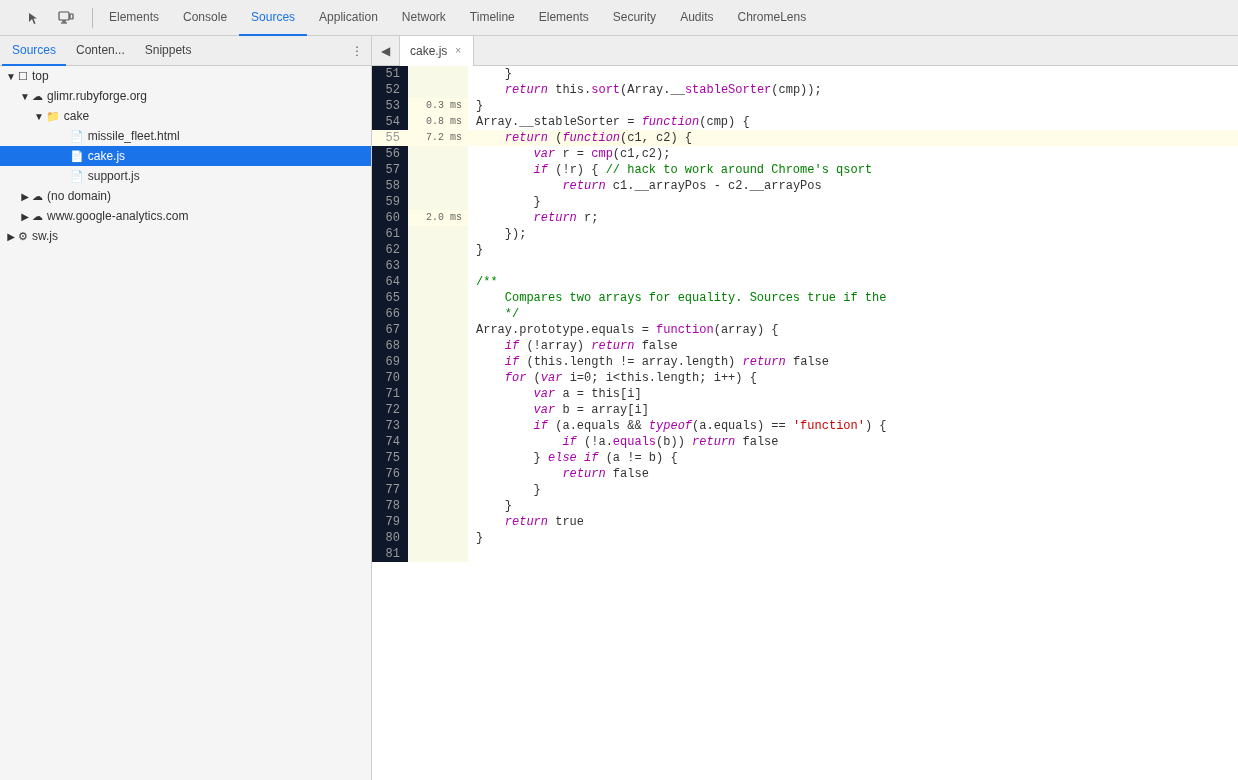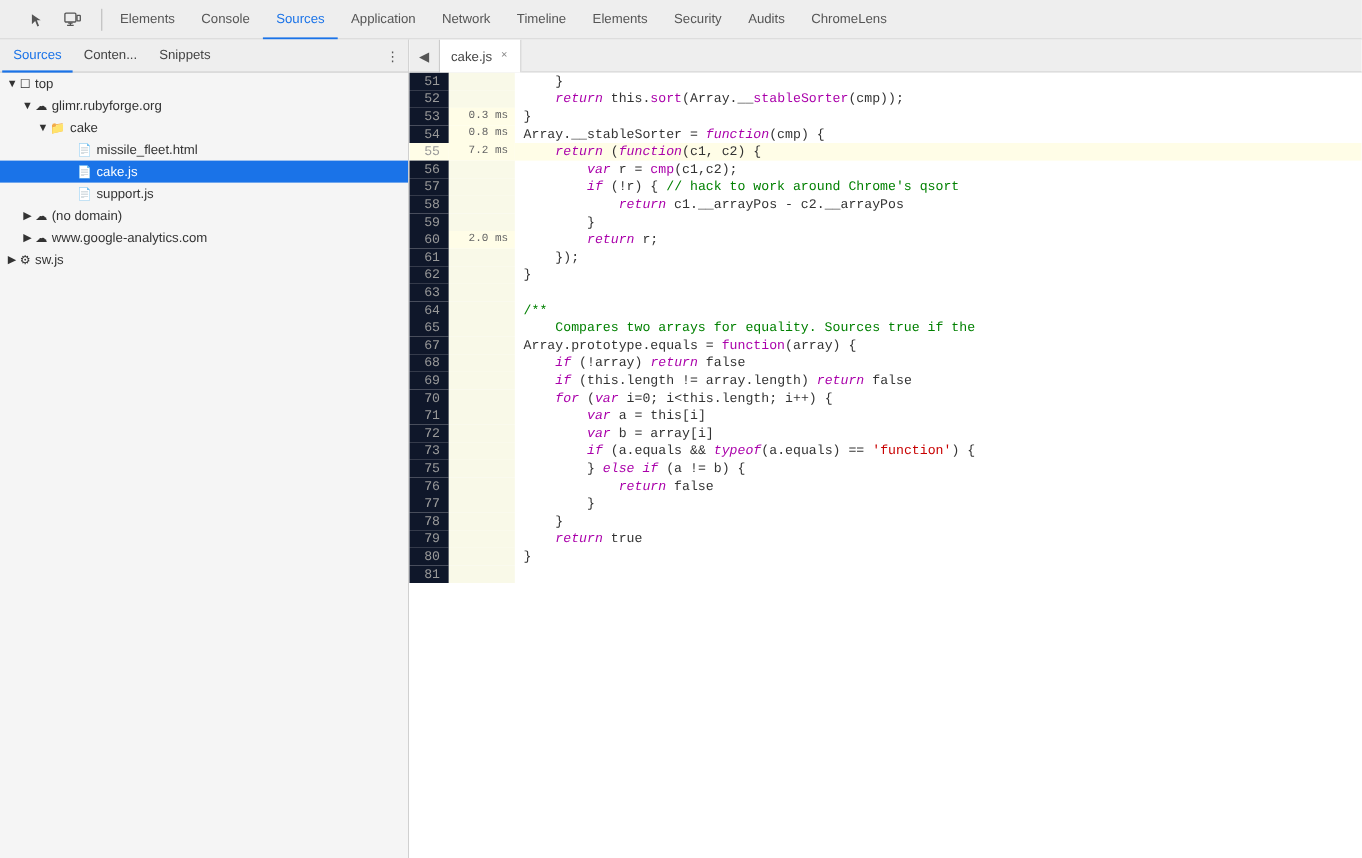--- a/index.html
+++ b/index.html
@@ -435,20 +435,25 @@
             <td class="line-timing"></td>
             <td class="code-content"><span class="cmt">/**</span></td>
           </tr>
 
           <tr>
             <td class="line-number">65</td>
             <td class="line-timing"></td>
             <td class="code-content"><span class="cmt">    Compares two arrays for equality. Sources true if the</span></td>
           </tr>
 
+          <tr>
+            <td class="line-number">66</td>
+            <td class="line-timing"></td>
+            <td class="code-content"><span class="cmt">    */</span></td>
+          </tr>
 
           <tr>
             <td class="line-number">67</td>
             <td class="line-timing"></td>
             <td class="code-content"><span class="plain">Array</span><span class="punc">.</span><span class="plain">prototype</span><span class="punc">.</span><span class="plain">equals</span><span class="punc"> = </span><span class="fn" style="color:#aa00aa;">function</span><span class="punc">(</span><span class="plain">array</span><span class="punc">) {</span></td>
           </tr>
 
           <tr>
             <td class="line-number">68</td>
             <td class="line-timing"></td>
@@ -478,20 +483,25 @@
             <td class="line-timing"></td>
             <td class="code-content"><span class="kw">        var </span><span class="plain">b</span><span class="punc"> = </span><span class="plain">array</span><span class="punc">[</span><span class="plain">i</span><span class="punc">]</span></td>
           </tr>
 
           <tr>
             <td class="line-number">73</td>
             <td class="line-timing"></td>
             <td class="code-content"><span class="kw">        if </span><span class="punc">(</span><span class="plain">a</span><span class="punc">.</span><span class="plain">equals</span><span class="punc"> &amp;&amp; </span><span class="kw">typeof</span><span class="punc">(</span><span class="plain">a</span><span class="punc">.</span><span class="plain">equals</span><span class="punc">) == </span><span class="str">'function'</span><span class="punc">) {</span></td>
           </tr>
 
+          <tr>
+            <td class="line-number">74</td>
+            <td class="line-timing"></td>
+            <td class="code-content"><span class="kw">            if </span><span class="punc">(!</span><span class="plain">a</span><span class="punc">.</span><span class="fn">equals</span><span class="punc">(</span><span class="plain">b</span><span class="punc">)) </span><span class="kw">return </span><span class="plain">false</span></td>
+          </tr>
 
           <tr>
             <td class="line-number">75</td>
             <td class="line-timing"></td>
             <td class="code-content"><span class="punc">        } </span><span class="kw">else if </span><span class="punc">(</span><span class="plain">a</span><span class="punc"> != </span><span class="plain">b</span><span class="punc">) {</span></td>
           </tr>
 
           <tr>
             <td class="line-number">76</td>
             <td class="line-timing"></td>

